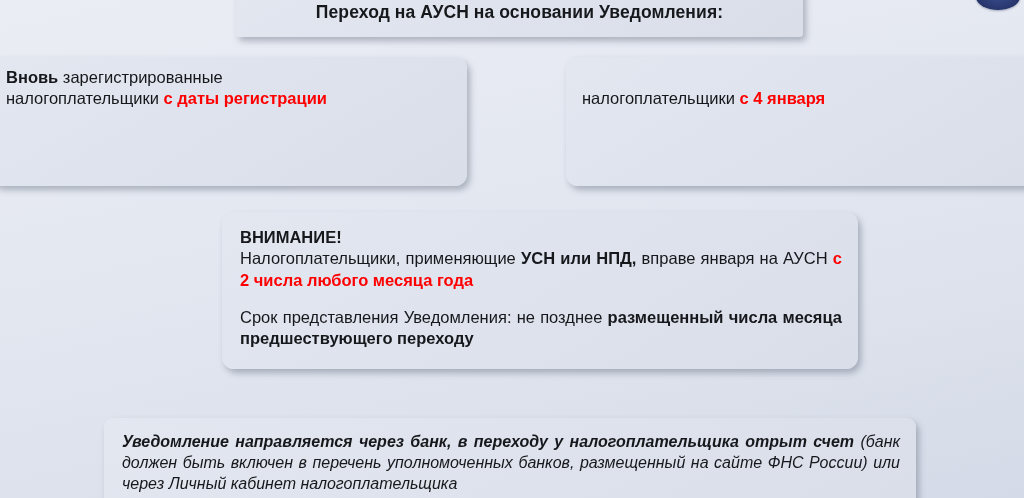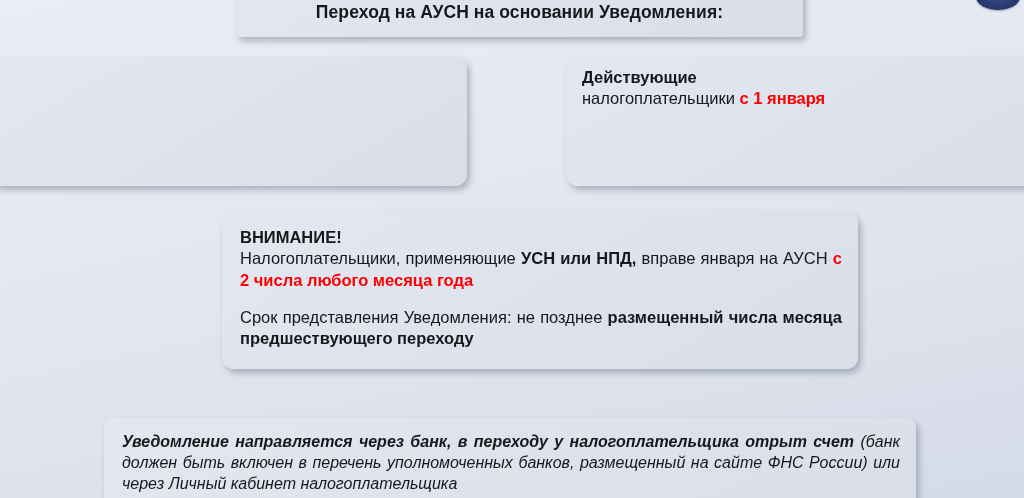--- a/index.html
+++ b/index.html
@@ -121,27 +121,31 @@
 
 <div class="slide">
 
   <div class="corner-ellipse"></div>
 
   <div class="box square-ish" id="header-box">
     <span class="title">Переход на АУСН на основании Уведомления:</span>
   </div>
 
   <div class="box" id="box-new">
+    <p>
+      <b>Вновь</b><span> зарегистрированные</span><br>
+      <span>налогоплательщики </span><span class="red">с даты регистрации</span>
+    </p>
     <span class="spacer"></span>
   </div>
 
   <div class="box" id="box-existing">
     <p>
-      <b>Действующие</b><br>
-      <span>налогоплательщики </span><span class="red">с 1 января</span>
+      <br>
+      <span>налогоплательщики </span><span class="red">с 4 января</span>
     </p>
     <span class="spacer"></span>
   </div>
 
   <div class="box" id="box-attention">
     <p>
       <b>ВНИМАНИЕ!</b>
     </p>
     <p class="justify">
       <span>Налогоплательщики, применяющие </span><b>УСН или НПД,</b><span> вправе января на АУСН </span><span class="red">с 2 числа любого месяца года</span>

